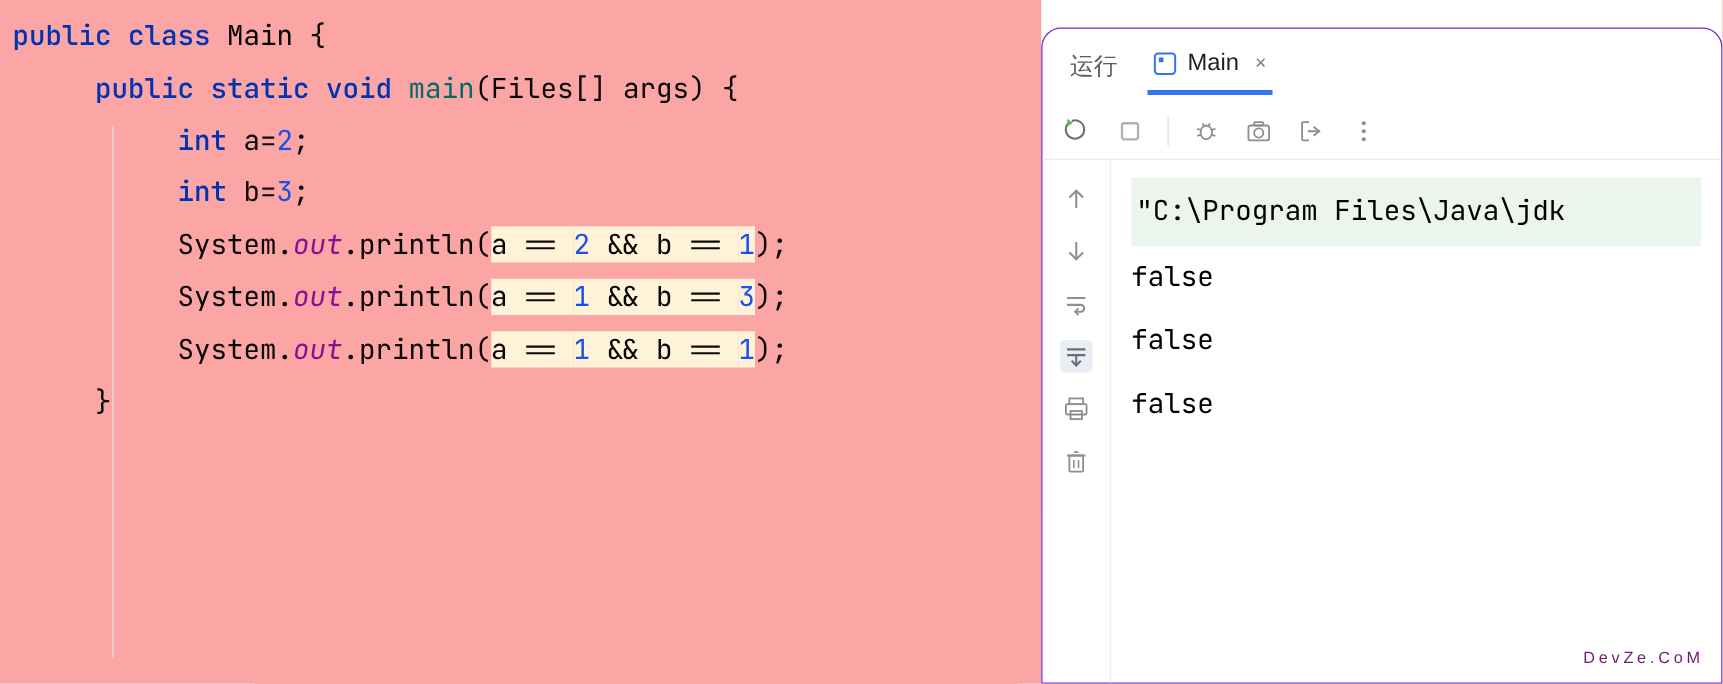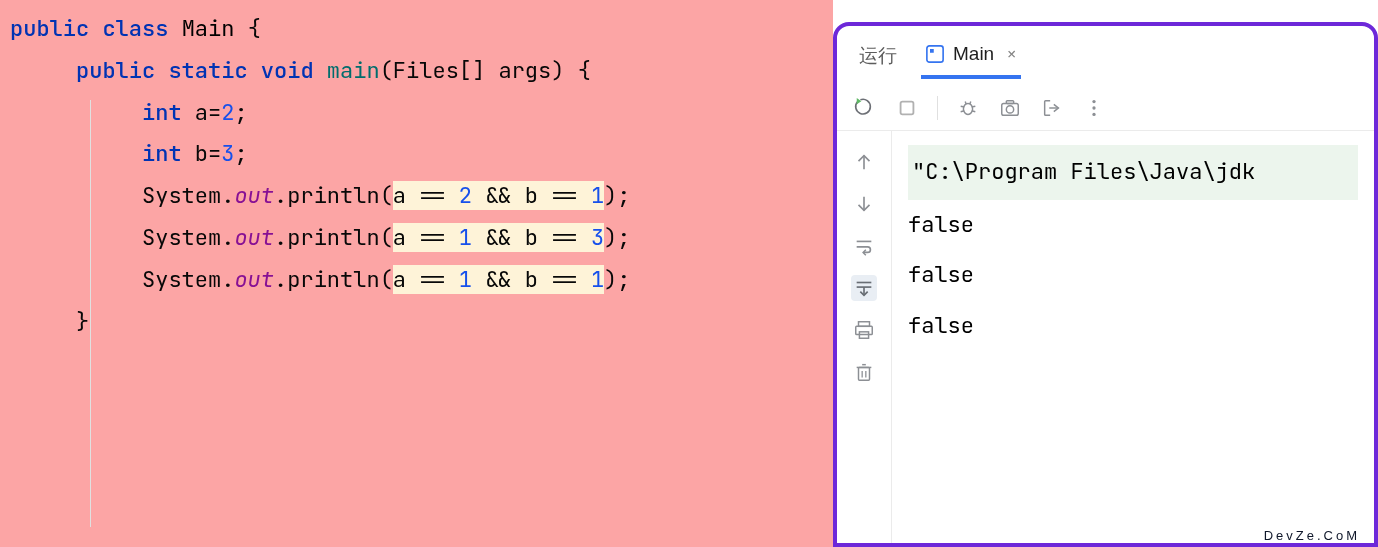--- a/index.html
+++ b/index.html
@@ -33,21 +33,21 @@
       position: absolute;
       left: 90px;
       top: 100px;
       bottom: 20px;
       width: 1px;
       background: #e0e0e0;
     }
     .run-panel {
       width: 545px;
       background: #fff;
-      border: 4px solid #6d28d9;
+      border: 1px solid #6d28d9;
       border-radius: 16px 16px 0 0;
       display: flex;
       flex-direction: column;
       margin-top: 22px;
       position: relative;
     }
     .panel-tabs {
       display: flex;
       align-items: center;
       height: 60px;
@@ -141,25 +141,25 @@
       bottom: 6px;
       font-family: sans-serif;
       font-size: 30px;
       letter-spacing: 8px;
       color: #2b87d4;
       font-weight: 300;
     }
     .watermark-sub {
       position: absolute;
       right: 14px;
-      bottom: 0;
+      bottom: 13px;
       font-family: sans-serif;
       font-size: 13px;
       letter-spacing: 3px;
-      color: #0f172a;
+      color: #701a75;
     }
   </style>
 </head>
 <body>
 
 <div class="editor-pane">
   <div class="indent-guide"></div>
   <div id="code-container">
       <div class="code-line"><span></span><span class="kw">public</span><span class="plain"> </span><span class="kw">class</span><span class="plain"> </span><span class="cls">Main</span><span class="plain"> {</span></div>
       <div class="code-line"><span>     </span><span class="kw">public</span><span class="plain"> </span><span class="kw">static</span><span class="plain"> </span><span class="kw">void</span><span class="plain"> </span><span class="method-decl">main</span><span class="plain">(Files[] args) {</span></div>

